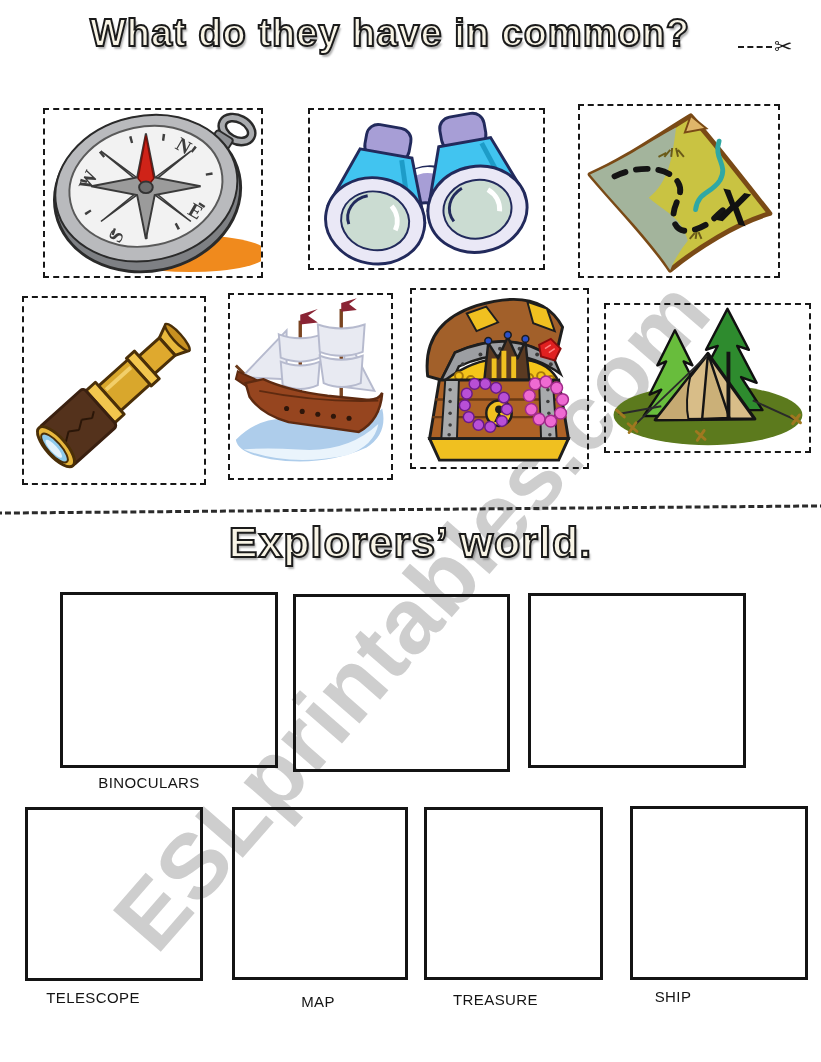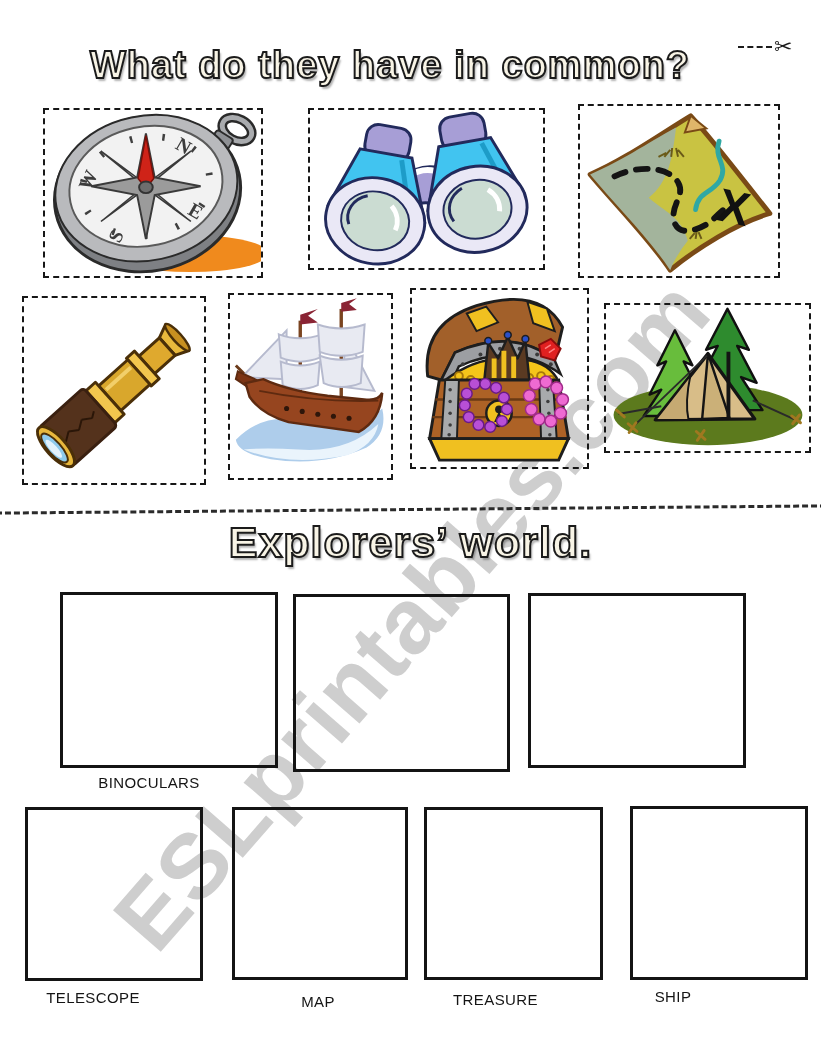--- a/index.html
+++ b/index.html
@@ -7,21 +7,21 @@
   .page { position:relative; width:821px; height:1062px; background:#fff; overflow:hidden; }
 
   .outline-text {
     font-weight:bold;
     color:#f8f4e6;
     -webkit-text-stroke:2px #1b1b1b;
     text-shadow:2px 3px 2px rgba(0,0,0,0.30);
     letter-spacing:1px;
     white-space:nowrap;
   }
-  .title { position:absolute; top:12px; left:20px; width:740px; text-align:center; font-size:38px; z-index:4;margin-top:32px; }
+  .title { position:absolute; top:12px; left:20px; width:740px; text-align:center; font-size:38px; z-index:4; }
   .subtitle { position:absolute; top:518px; left:0; width:821px; text-align:center; font-size:43px; z-index:4; }
 
   .cut-corner { position:absolute; top:36px; left:738px; display:flex; align-items:center; z-index:4; }
   .dash-line { width:34px; border-top:2px dashed #1b1b1b; margin-right:2px; }
   .scissors { font-size:22px; color:#1b1b1b; line-height:1; }
 
   .watermark {
     position:absolute; left:412px; top:615px;
     transform:translate(-50%,-50%) rotate(-49deg);
     font-size:92px; font-weight:bold; color:#c6c6c6; opacity:0.85;

